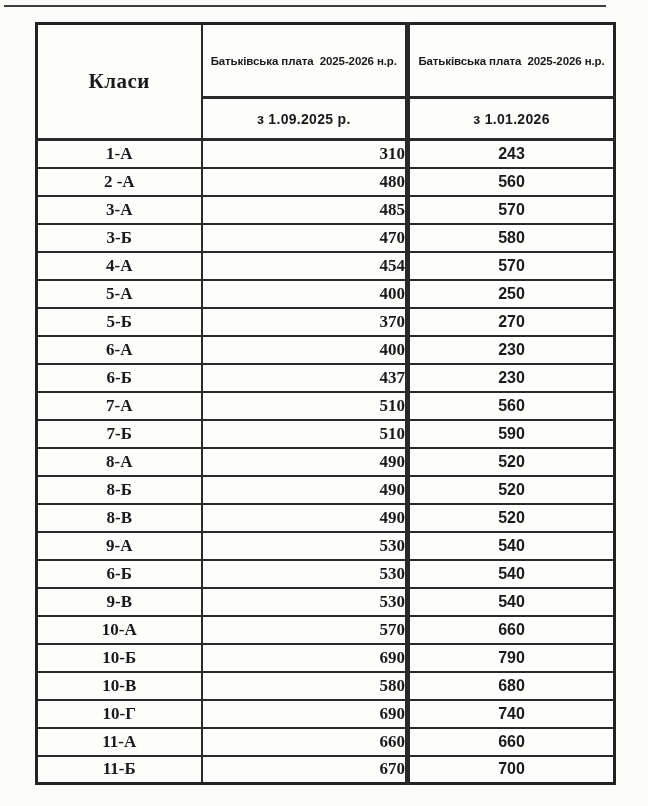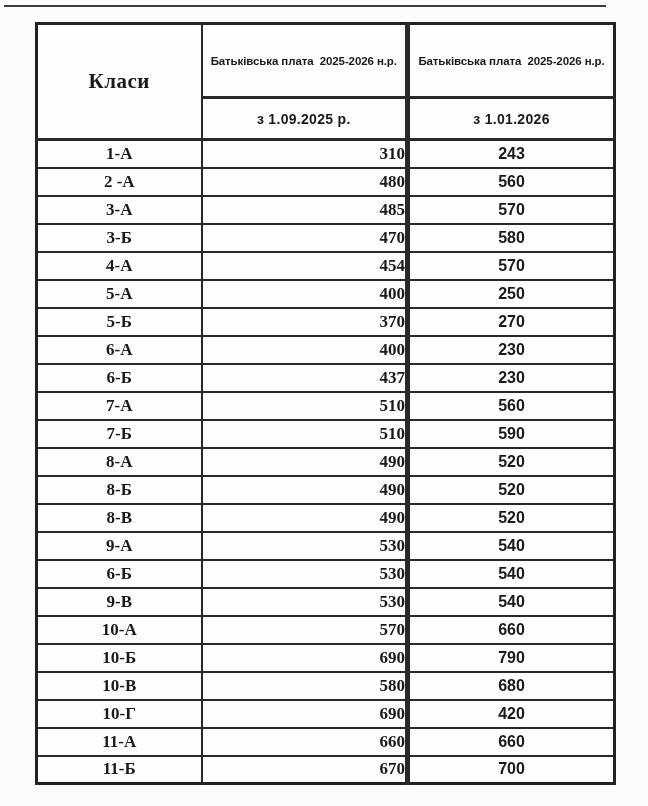--- a/index.html
+++ b/index.html
@@ -239,21 +239,21 @@
 
   <tr>
     <td class="c1 cell-class">10-В</td>
     <td class="c2 cell-sep">580</td>
     <td class="c3 cell-feb">680</td>
   </tr>
 
   <tr>
     <td class="c1 cell-class">10-Г</td>
     <td class="c2 cell-sep">690</td>
-    <td class="c3 cell-feb">420</td>
+    <td class="c3 cell-feb">740</td>
   </tr>
 
   <tr>
     <td class="c1 cell-class">11-А</td>
     <td class="c2 cell-sep">660</td>
     <td class="c3 cell-feb">660</td>
   </tr>
 
   <tr>
     <td class="c1 cell-class">11-Б</td>

